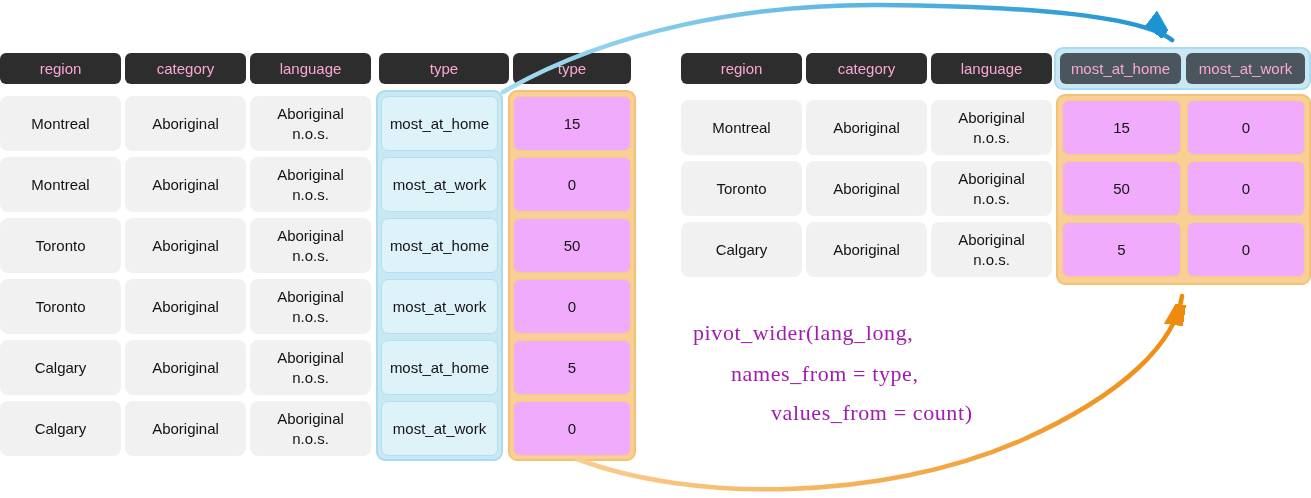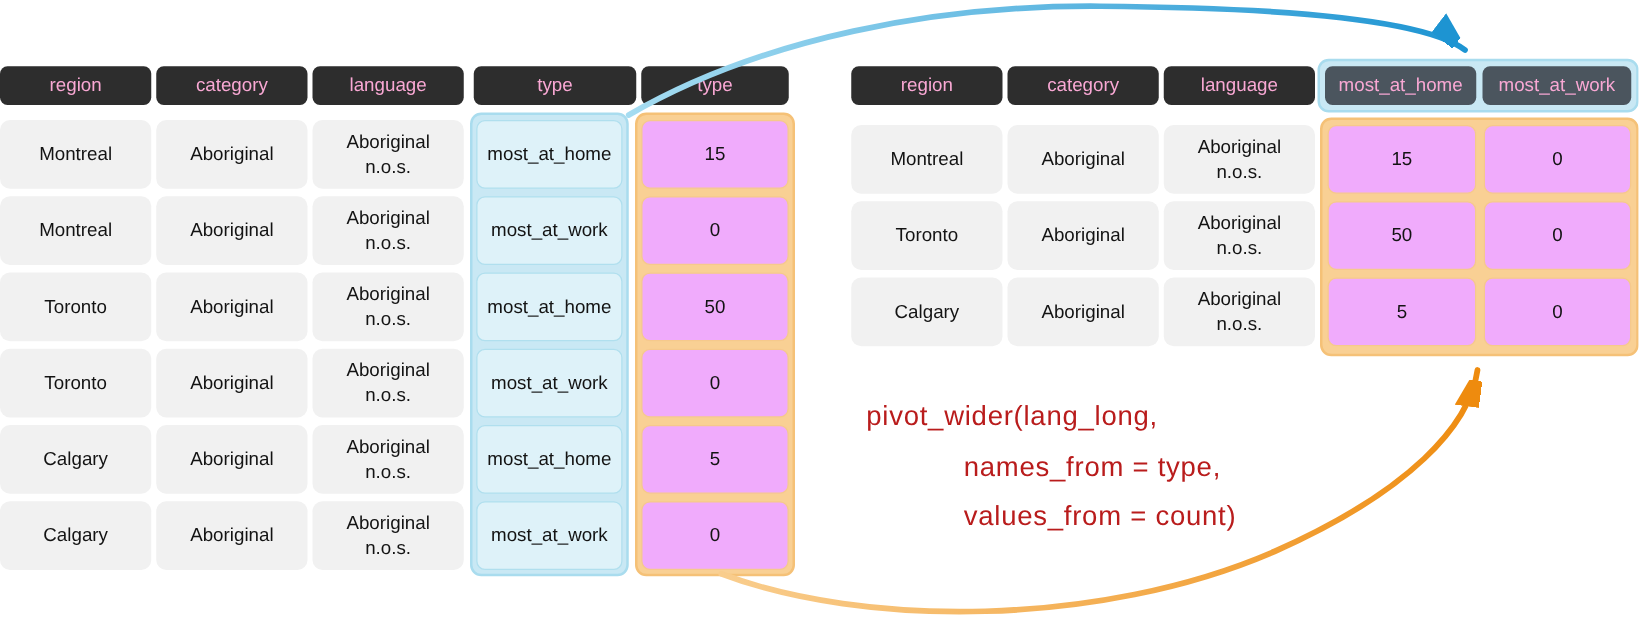--- a/index.html
+++ b/index.html
@@ -18,22 +18,22 @@
     color:#131313;font-size:15px;display:flex;align-items:center;justify-content:center;
     text-align:center;line-height:20px;z-index:2;
   }
   .cell .wrapnarrow{display:inline-block;max-width:88px;}
   .hl-col{position:absolute;border-radius:9px;z-index:1;box-sizing:border-box;}
   .col-blue{background:#c9e8f4;border:2px solid #a9dcee;}
   .col-orange{background:#f9d094;border:2px solid #f5c177;}
   .cell-blue{background:#def2f9;border:1.5px solid #b0dfee;border-radius:7px;box-sizing:border-box;}
   .cell-orange{background:#f0abfc;border:1.5px solid #f6c98c;border-radius:7px;box-sizing:border-box;}
   .code-line{
-    position:absolute;font-family:Liberation Sans, sans-serif;font-size:22px;
-    letter-spacing:0.6px;color:#b91c1c;line-height:26px;white-space:pre;z-index:3;
+    position:absolute;font-family:Liberation Serif, serif;font-size:22px;
+    letter-spacing:0.6px;color:#a21caf;line-height:26px;white-space:pre;z-index:3;
   }
   #arrow-layer{position:absolute;left:0;top:0;width:1311px;height:498px;z-index:4;pointer-events:none;}
 </style>
 </head>
 <body>
 
 <div id="stage">
 
   <div>
 
@@ -126,21 +126,21 @@
     <div class="cell" style="left:806px;width:121px;top:222px;">Aboriginal</div>
     <div class="cell" style="left:931px;width:121px;top:222px;">
         <span class="wrapnarrow">Aboriginal n.o.s.</span>
       </div>
     <div class="cell cell-orange" style="left:1062px;width:119px;top:222px;">5</div>
     <div class="cell cell-orange" style="left:1187px;width:118px;top:222px;">0</div>
   </div>
 
   <div>
     <div class="code-line" style="left:693px;top:320px;">pivot_wider(lang_long,</div>
-    <div class="code-line" style="left:771px;top:361px;">names_from = type,</div>
+    <div class="code-line" style="left:731px;top:361px;">names_from = type,</div>
     <div class="code-line" style="left:771px;top:400px;">values_from = count)</div>
   </div>
 
   <svg id="arrow-layer" viewBox="0 0 1311 498" xmlns="http://www.w3.org/2000/svg">
     <defs>
       <linearGradient id="gradBlue" gradientUnits="userSpaceOnUse" x1="503" y1="92" x2="1174" y2="42">
         <stop offset="0" stop-color="#a5dcf1"></stop>
         <stop offset="1" stop-color="#1d94d2"></stop>
       </linearGradient>
       <linearGradient id="gradOrange" gradientUnits="userSpaceOnUse" x1="577" y1="459" x2="1182" y2="292">

